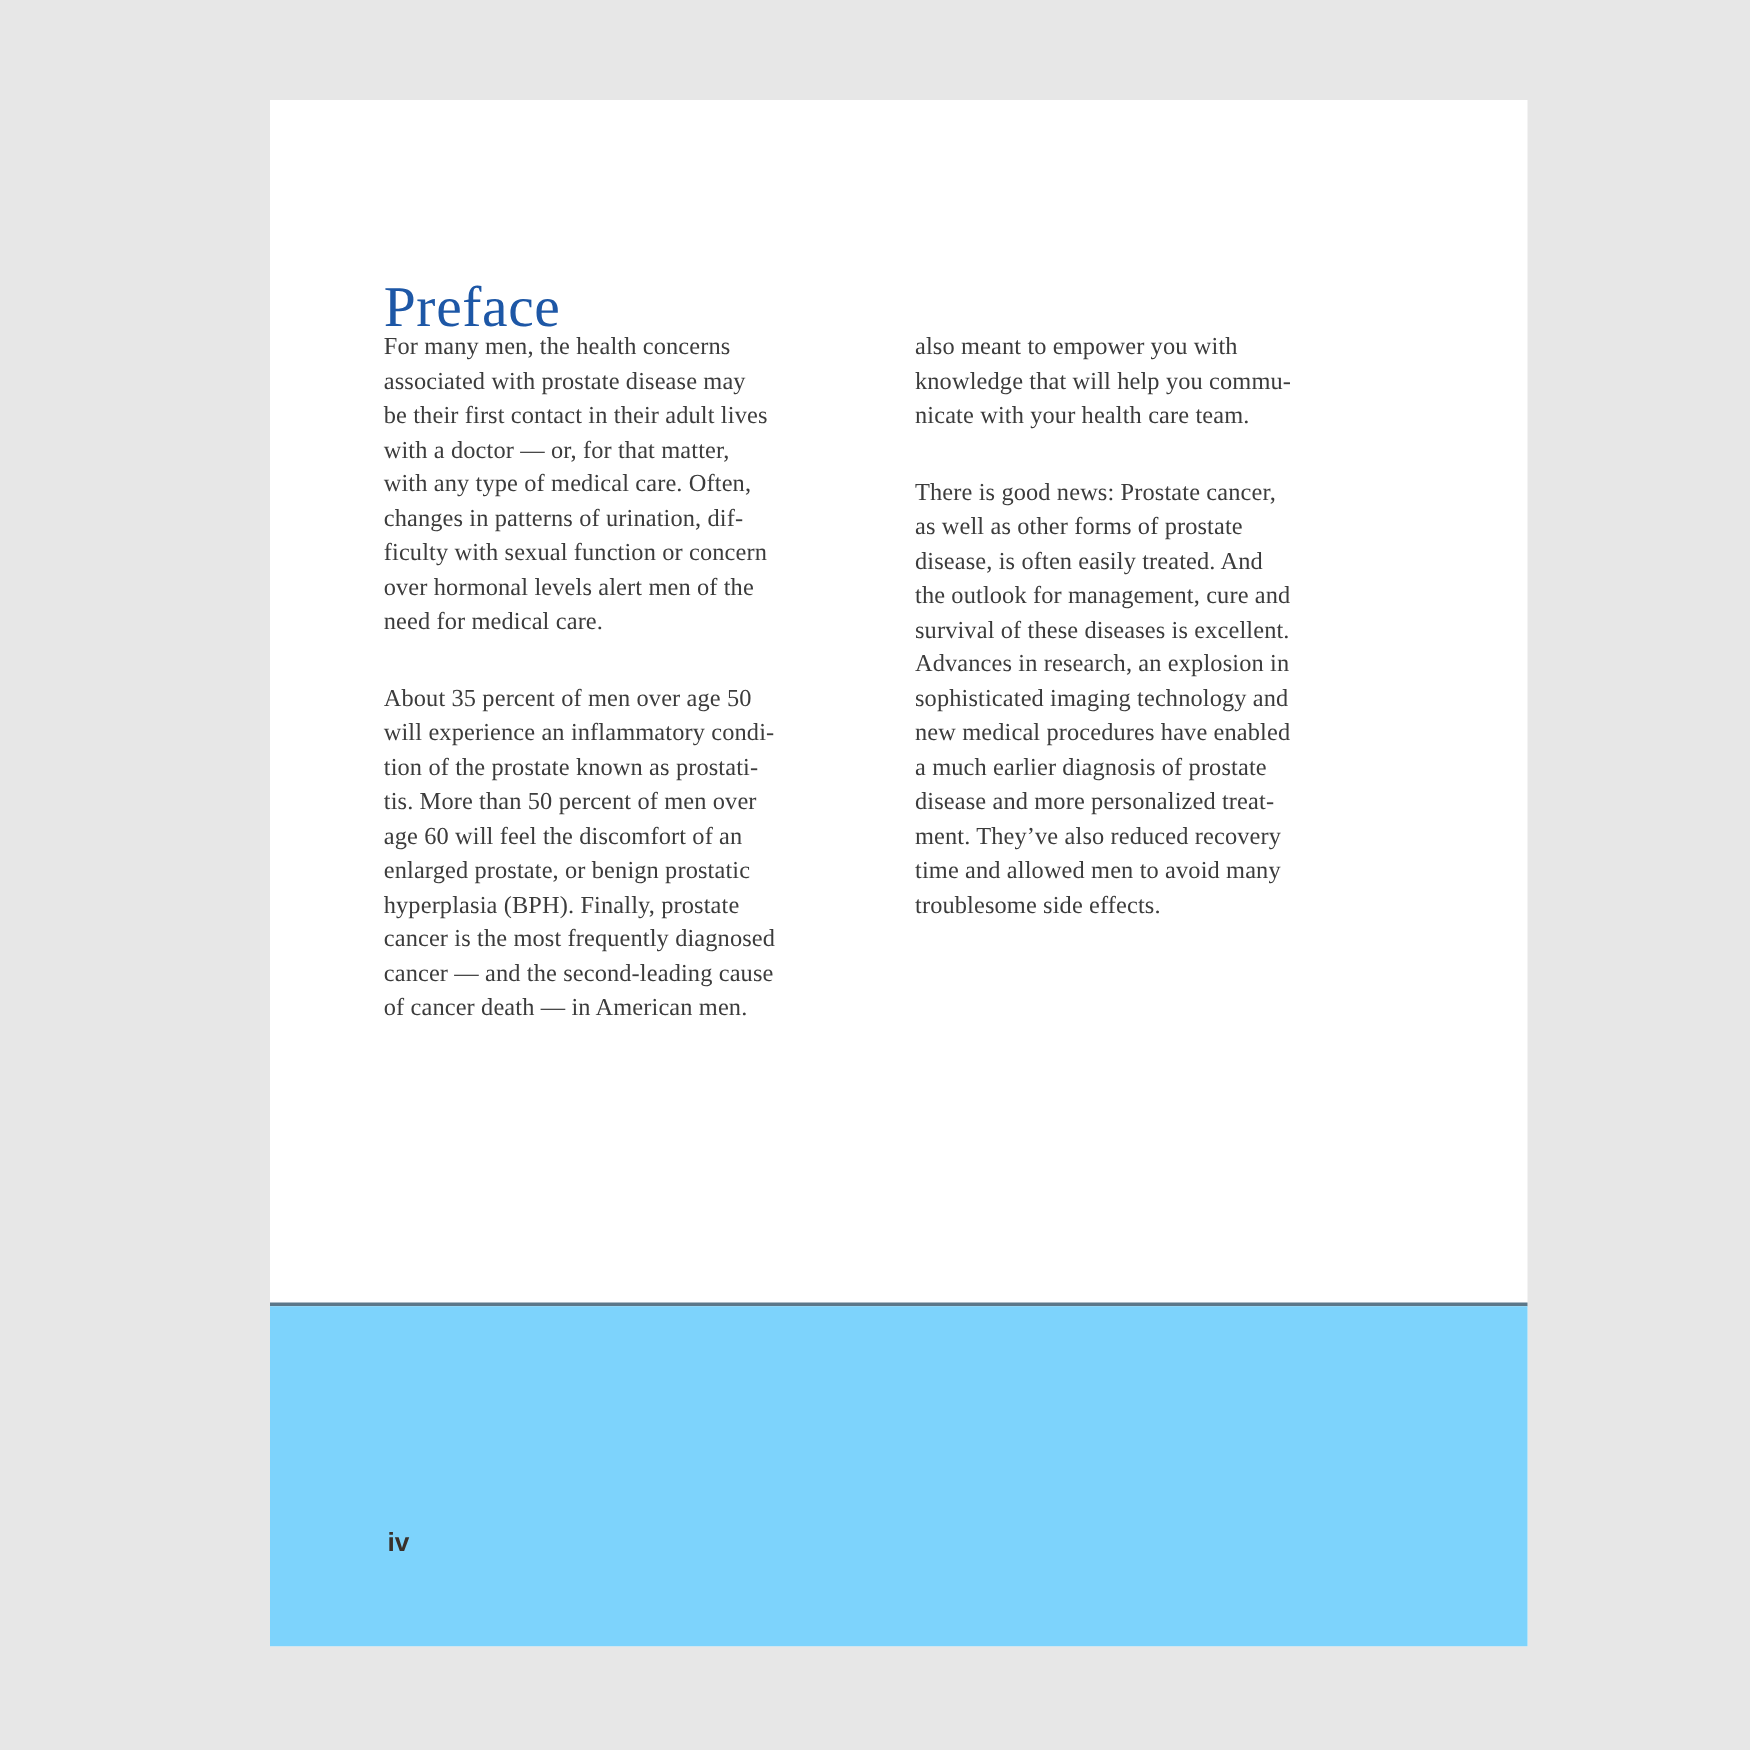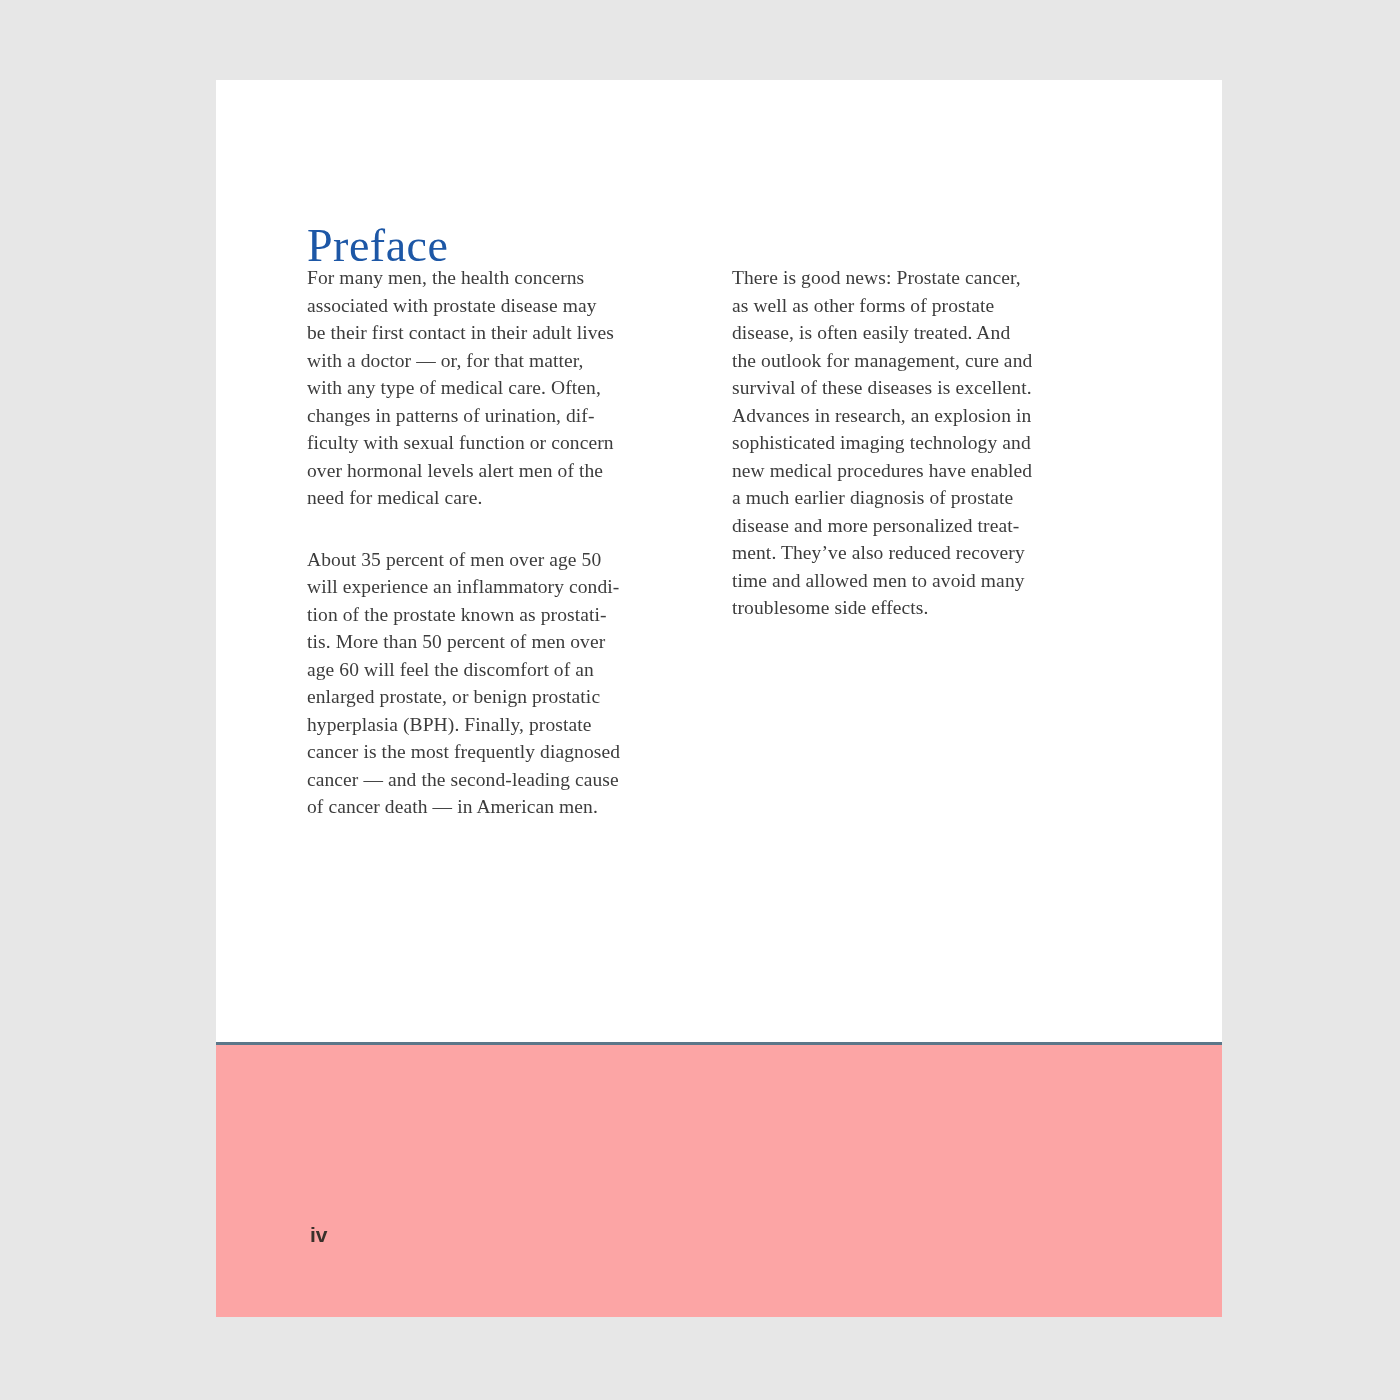--- a/index.html
+++ b/index.html
@@ -63,21 +63,21 @@
     width: 100%;
     height: 3px;
     background: #5b7789;
   }
   .footer-band {
     position: absolute;
     left: 0;
     top: 965px;
     width: 100%;
     height: 272px;
-    background: #fca5a5;
+    background: #7dd3fc;
   }
   .page-number {
     position: absolute;
     left: 94px;
     top: 178px;
     font-family: "Liberation Sans", sans-serif;
     font-size: 21px;
     font-weight: 700;
     color: #39302a;
   }
@@ -107,20 +107,23 @@
 tis. More than 50 percent of men over
 age 60 will feel the discomfort of an
 enlarged prostate, or benign prostatic
 hyperplasia (BPH). Finally, prostate
 cancer is the most frequently diagnosed
 cancer — and the second-leading cause
 of cancer death — in American men.</p>
     </div>
 
     <div class="text-column">
+      <p class="para">also meant to empower you with
+knowledge that will help you commu-
+nicate with your health care team.</p>
       <p class="para">There is good news: Prostate cancer,
 as well as other forms of prostate
 disease, is often easily treated. And
 the outlook for management, cure and
 survival of these diseases is excellent.
 Advances in research, an explosion in
 sophisticated imaging technology and
 new medical procedures have enabled
 a much earlier diagnosis of prostate
 disease and more personalized treat-

